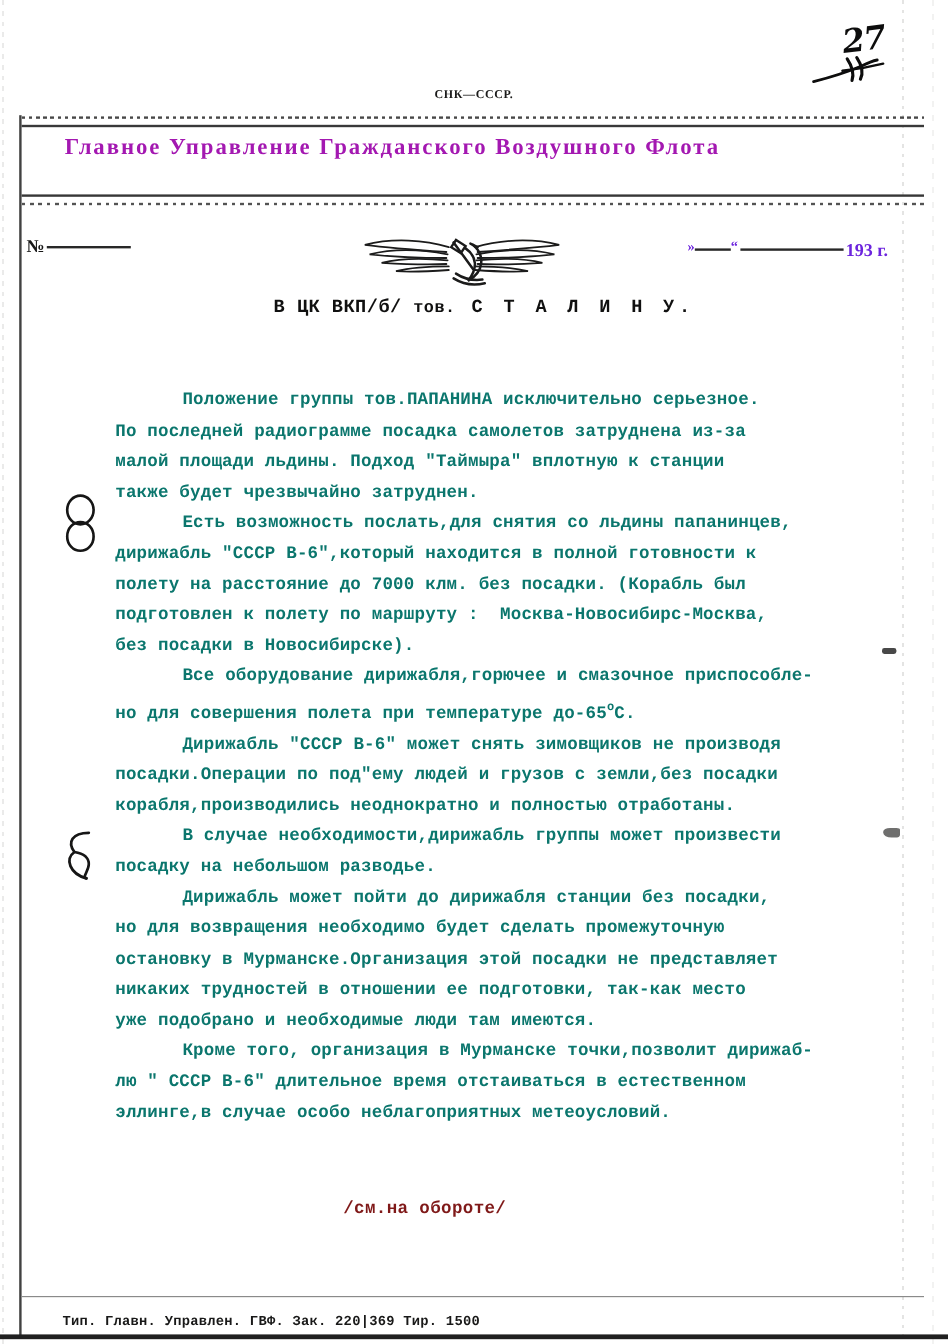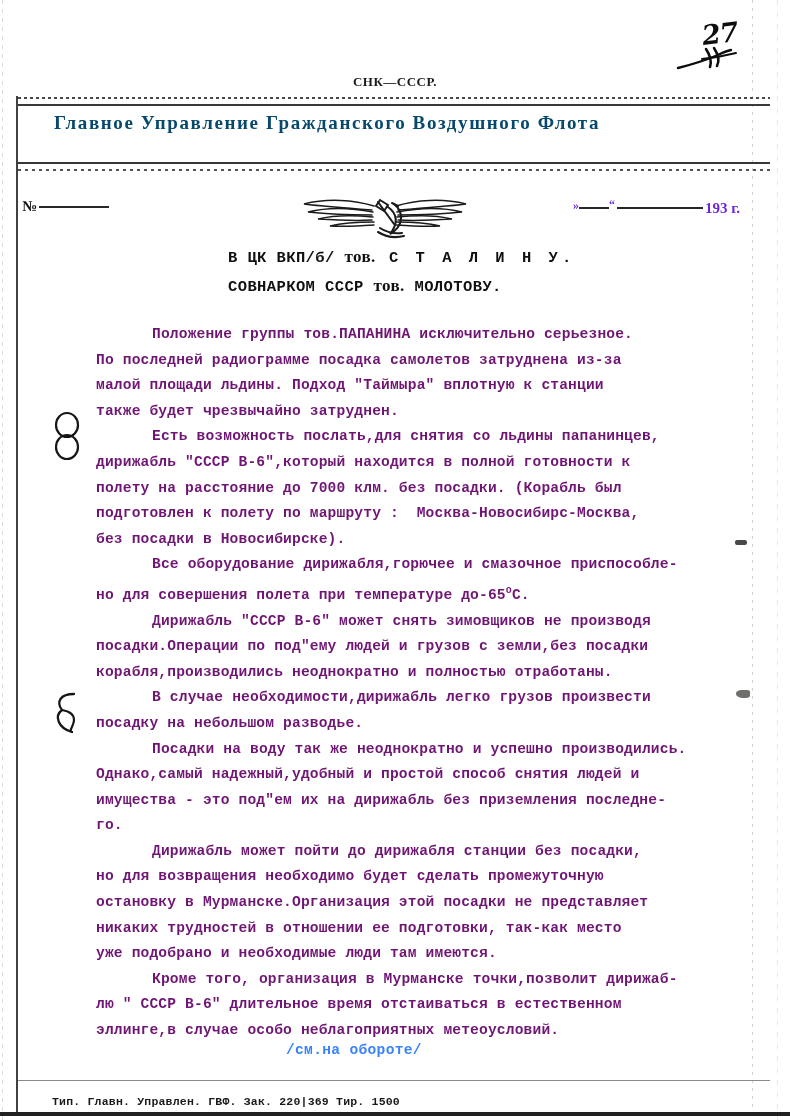--- a/index.html
+++ b/index.html
@@ -83,21 +83,21 @@
     height: 26px;
   }
 
   
   .snk-label {
     position: absolute;
     left: 0; right: 0;
     top: 74px;
     text-align: center;
     font-family: "Liberation Serif", serif;
-    font-size: 13px;
+    font-size: 10px;
     font-weight: 700;
     letter-spacing: .5px;
     color: #1f1f1f;
   }
   .rule {
     position: absolute;
     left: 18px;
     width: 752px;
     background-repeat: repeat-x;
   }
@@ -111,21 +111,21 @@
   .org-title {
     position: absolute;
     left: 54px;
     top: 110px;
     width: 690px;
     font-family: "Liberation Serif", serif;
     font-size: 19px;
     font-weight: 700;
     line-height: 25px;
     letter-spacing: 1.6px;
-    color: #0c4a6e;
+    color: #a21caf;
   }
   .org-line-2 { display: block; }
 
   
   .numero {
     position: absolute;
     left: 22px;
     top: 198px;
     font-family: "Liberation Serif", serif;
     font-size: 15px;
@@ -165,55 +165,55 @@
     position: absolute;
     left: 228px;
     top: 243px;
     font-size: 15.5px;
     line-height: 27px;
     font-weight: 700;
     letter-spacing: .4px;
     color: #141414;
   }
   .addressee .spaced { letter-spacing: 4px; }
-  .addressee .small  { font-size: 17px; font-family: Liberation Serif, serif; }
+  .addressee .small  { font-size: 14px; }
 
   
   .body-text {
     position: absolute;
     left: 96px;
     top: 322px;
     width: 648px;
     font-size: 14.6px;
     line-height: 25.6px;
     font-weight: 700;
     letter-spacing: .15px;
-    color: #701a75;
+    color: #0f766e;
   }
   .body-text p {
     margin: 0;
     text-indent: 56px;
     white-space: pre-wrap;
   }
   .strike-over {
     text-decoration: underline;
     text-decoration-thickness: 2px;
     text-underline-offset: -5px;
     text-decoration-color: #111;
   }
   sup.deg { font-size: 10px; vertical-align: 6px; }
 
   .see-overleaf {
     position: absolute;
     left: 286px;
-    top: 1042px;
+    top: 1000px;
     font-size: 14.6px;
     font-weight: 700;
     letter-spacing: .3px;
-    color: #3b82f6;
+    color: #7f1d1d;
   }
 
   
   .punch {
     position: absolute;
     left: 52px;
     width: 30px;
     height: 52px;
   }
   .punch-1 { top: 410px; }
@@ -309,23 +309,20 @@
     </g>
   </svg>
 
   <div class="datefield">
     <span class="q">»</span><span class="fill-s"></span><span class="q">“</span><span class="fill-m"></span><span>193</span> <span>г.</span>
   </div>
 
   <div class="addressee">
     <div>
       <span>В ЦК ВКП/б/ </span><span class="small">тов.</span><span class="spaced"> С Т А Л И Н У.</span>
-    </div>
-    <div>
-      <span>СОВНАРКОМ СССР </span><span class="small">тов.</span><span> МОЛОТОВУ.</span>
     </div>
   </div>
 
   <svg class="punch punch-1" viewBox="0 0 30 52">
     <ellipse cx="15" cy="15" rx="11" ry="12" stroke="#1a1a1a" stroke-width="2.2" fill="none"></ellipse>
     <ellipse cx="15" cy="37" rx="11" ry="12" stroke="#1a1a1a" stroke-width="2.2" fill="none"></ellipse>
   </svg>
   <svg class="punch punch-2" viewBox="0 0 30 52">
     <path d="M22 6 C8 6, 4 14, 10 22 C2 28, 6 40, 20 44" stroke="#1a1a1a" stroke-width="2.3" fill="none" stroke-linecap="round"></path>
     <path d="M10 22 C16 23, 22 26, 22 32 C22 38, 16 43, 20 44" stroke="#1a1a1a" stroke-width="2.2" fill="none" stroke-linecap="round"></path>
@@ -339,26 +336,22 @@
     <p>Есть возможность послать,для снятия со льдины папанинцев,
 дирижабль "СССР В-6",который находится в полной готовности к
 полету на расстояние до 7000 клм. без посадки. (Корабль был
 подготовлен к полету по маршруту :  Москва-Новосибирс-Москва,
 без посадки в Новосибирске).</p>
     <p><span>Все оборудование дирижабля,горючее и смазочное приспособле-
 но для совершения полета при температуре до-65</span><sup class="deg">o</sup><span>С.</span></p>
     <p>Дирижабль "СССР В-6" может снять зимовщиков не производя
 посадки.Операции по под"ему людей и грузов с земли,без посадки
 корабля,производились неоднократно и полностью отработаны.</p>
-    <p>В случае необходимости,дирижабль легко грузов произвести
+    <p>В случае необходимости,дирижабль группы может произвести
 посадку на небольшом разводье.</p>
-    <p>Посадки на воду так же неоднократно и успешно производились.
-Однако,самый надежный,удобный и простой способ снятия людей и
-имущества - это под"ем их на дирижабль без приземления последне-
-го.</p>
     <p>Дирижабль может пойти до дирижабля станции без посадки,
 но для возвращения необходимо будет сделать промежуточную
 остановку в Мурманске.Организация этой посадки не представляет
 никаких трудностей в отношении ее подготовки, так-как место
 уже подобрано и необходимые люди там имеются.</p>
     <p>Кроме того, организация в Мурманске точки,позволит дирижаб-
 лю " СССР В-6" длительное время отстаиваться в естественном
 эллинге,в случае особо неблагоприятных метеоусловий.</p>
   </div>
 

